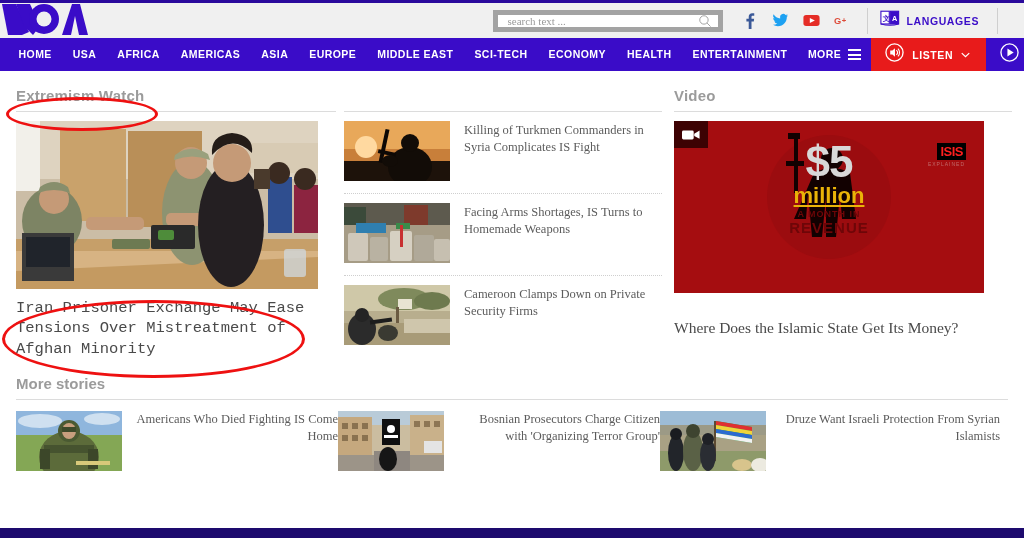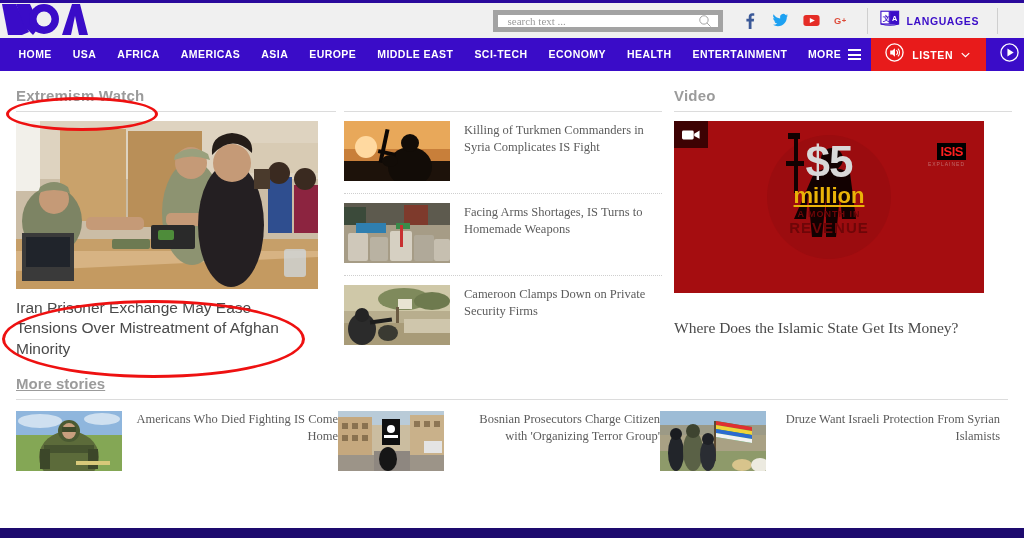--- a/index.html
+++ b/index.html
@@ -83,21 +83,21 @@
     font-family: "Liberation Sans", sans-serif;
     padding: 16px 0 7px 0; letter-spacing:.2px;
   }
   .sec-rule { height:1px; background:#dcdcdc; }
 
   .hero-img {
     width: 302px; height: 168px; margin-top: 9px;
     background:#5a4d3c; position:relative; overflow:hidden;
   }
   .hero-title {
-    font-family: Liberation Sans, sans-serif;
+    font-family: Liberation Mono, monospace;
     font-size: 15.5px; line-height: 1.32; color: #4a4a4a;
     margin-top: 9px; width: 300px;
   }
 
   
   .mid-item { display:flex; gap:14px; padding: 9px 0 12px 0; }
   .mid-item:first-child { padding-top: 9px; }
   .mid-divider { height:0; border-top: 1px dotted #cfcfcf; }
   .thumb { width: 106px; height: 60px; flex:none; overflow:hidden; position:relative; background:#777; }
   .mid-title {
@@ -132,21 +132,21 @@
   .rev-word { font-size:9px; font-weight:bold; color:#6e0608; letter-spacing:1px; line-height:1.25; margin-top:2px;}
   .rev-word2 { font-size:15px; font-weight:bold; color:#6e0608; letter-spacing:1px; line-height:1; }
   .video-title {
     font-family:"Liberation Serif", serif; font-size:15.5px; line-height:1.32;
     color:#4a4a4a; margin-top:25px; width: 310px;
   }
 
   
   .more-wrap { padding-top: 16px; }
   .more-head {
-    font-size:15px; font-weight:bold; color:#9b9b9b; padding-bottom:7px;text-decoration:underline;
+    font-size:15px; font-weight:bold; color:#9b9b9b; padding-bottom:7px;
   }
   .more-rule { height:1px; background:#dcdcdc; }
   .more-grid { display:flex; margin-top:11px; }
   .more-item { display:flex; gap:12px; }
   .mi-1 { width: 322px; }
   .mi-2 { width: 322px; }
   .mi-3 { width: 340px; }
   .more-thumb { width:106px; height:60px; flex:none; overflow:hidden; background:#777; position:relative; }
   .more-title {
     font-family:"Liberation Serif", serif; font-size:12.5px; line-height:1.33; color:#5c5c5c;text-align:right;

